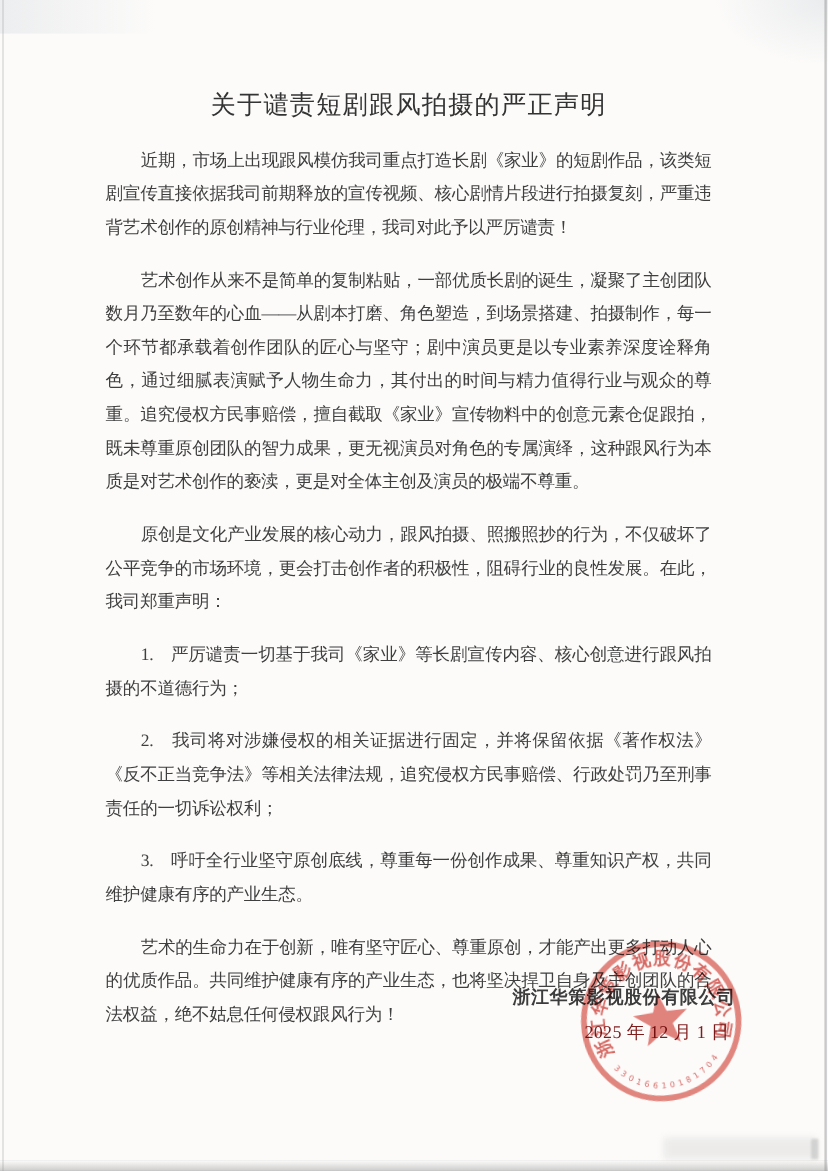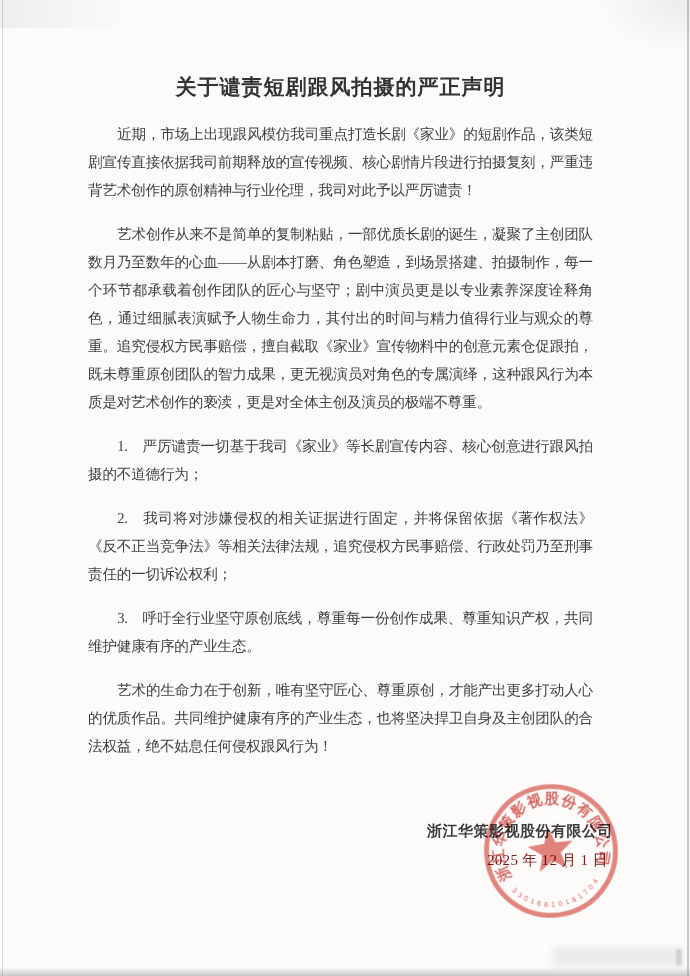--- a/index.html
+++ b/index.html
@@ -13,21 +13,21 @@
     background:#fcfbfa;
   }
   
   .doc{
     position:absolute;left:88px;top:70px;width:505px;
     color:#3f3f3f;
     font-size:14.6px;line-height:28px;letter-spacing:-0.2px;
     text-align:justify;
   }
   .doc h1{
-    font-size:21px;line-height:34px;font-weight:700;
+    font-size:21px;line-height:34px;font-weight:400;
     text-align:center;letter-spacing:1px;color:#333;
     margin:0 0 9px 0;
   }
   .doc p{margin:16px 0 2px 0;text-indent:2em;}
   
   .sig-company{
     position:absolute;left:427px;top:822px;
     font-size:15px;font-weight:700;letter-spacing:0.5px;color:#3c3c3c;
     z-index:2;
   }
@@ -62,20 +62,21 @@
 </style>
 </head>
 <body>
 
 <div class="photo">
 
   <div class="doc">
     <h1>关于谴责短剧跟风拍摄的严正声明</h1>
     <p>近期，市场上出现跟风模仿我司重点打造长剧《家业》的短剧作品，该类短剧宣传直接依据我司前期释放的宣传视频、核心剧情片段进行拍摄复刻，严重违背艺术创作的原创精神与行业伦理，我司对此予以严厉谴责！</p>
     <p>艺术创作从来不是简单的复制粘贴，一部优质长剧的诞生，凝聚了主创团队数月乃至数年的心血——从剧本打磨、角色塑造，到场景搭建、拍摄制作，每一个环节都承载着创作团队的匠心与坚守；剧中演员更是以专业素养深度诠释角色，通过细腻表演赋予人物生命力，其付出的时间与精力值得行业与观众的尊重。追究侵权方民事赔偿，擅自截取《家业》宣传物料中的创意元素仓促跟拍，既未尊重原创团队的智力成果，更无视演员对角色的专属演绎，这种跟风行为本质是对艺术创作的亵渎，更是对全体主创及演员的极端不尊重。</p>
+    <p>原创是文化产业发展的核心动力，跟风拍摄、照搬照抄的行为，不仅破坏了公平竞争的市场环境，更会打击创作者的积极性，阻碍行业的良性发展。在此，我司郑重声明：</p>
     <p>1.　严厉谴责一切基于我司《家业》等长剧宣传内容、核心创意进行跟风拍摄的不道德行为；</p>
     <p>2.　我司将对涉嫌侵权的相关证据进行固定，并将保留依据《著作权法》《反不正当竞争法》等相关法律法规，追究侵权方民事赔偿、行政处罚乃至刑事责任的一切诉讼权利；</p>
     <p>3.　呼吁全行业坚守原创底线，尊重每一份创作成果、尊重知识产权，共同维护健康有序的产业生态。</p>
     <p>艺术的生命力在于创新，唯有坚守匠心、尊重原创，才能产出更多打动人心的优质作品。共同维护健康有序的产业生态，也将坚决捍卫自身及主创团队的合法权益，绝不姑息任何侵权跟风行为！</p>
   </div>
 
   <div class="sig-company">浙江华策影视股份有限公司</div>
   <div class="sig-date">2025 年 12 月 1 日</div>
 
   <svg class="seal" viewBox="0 0 200 200" xmlns="http://www.w3.org/2000/svg">

